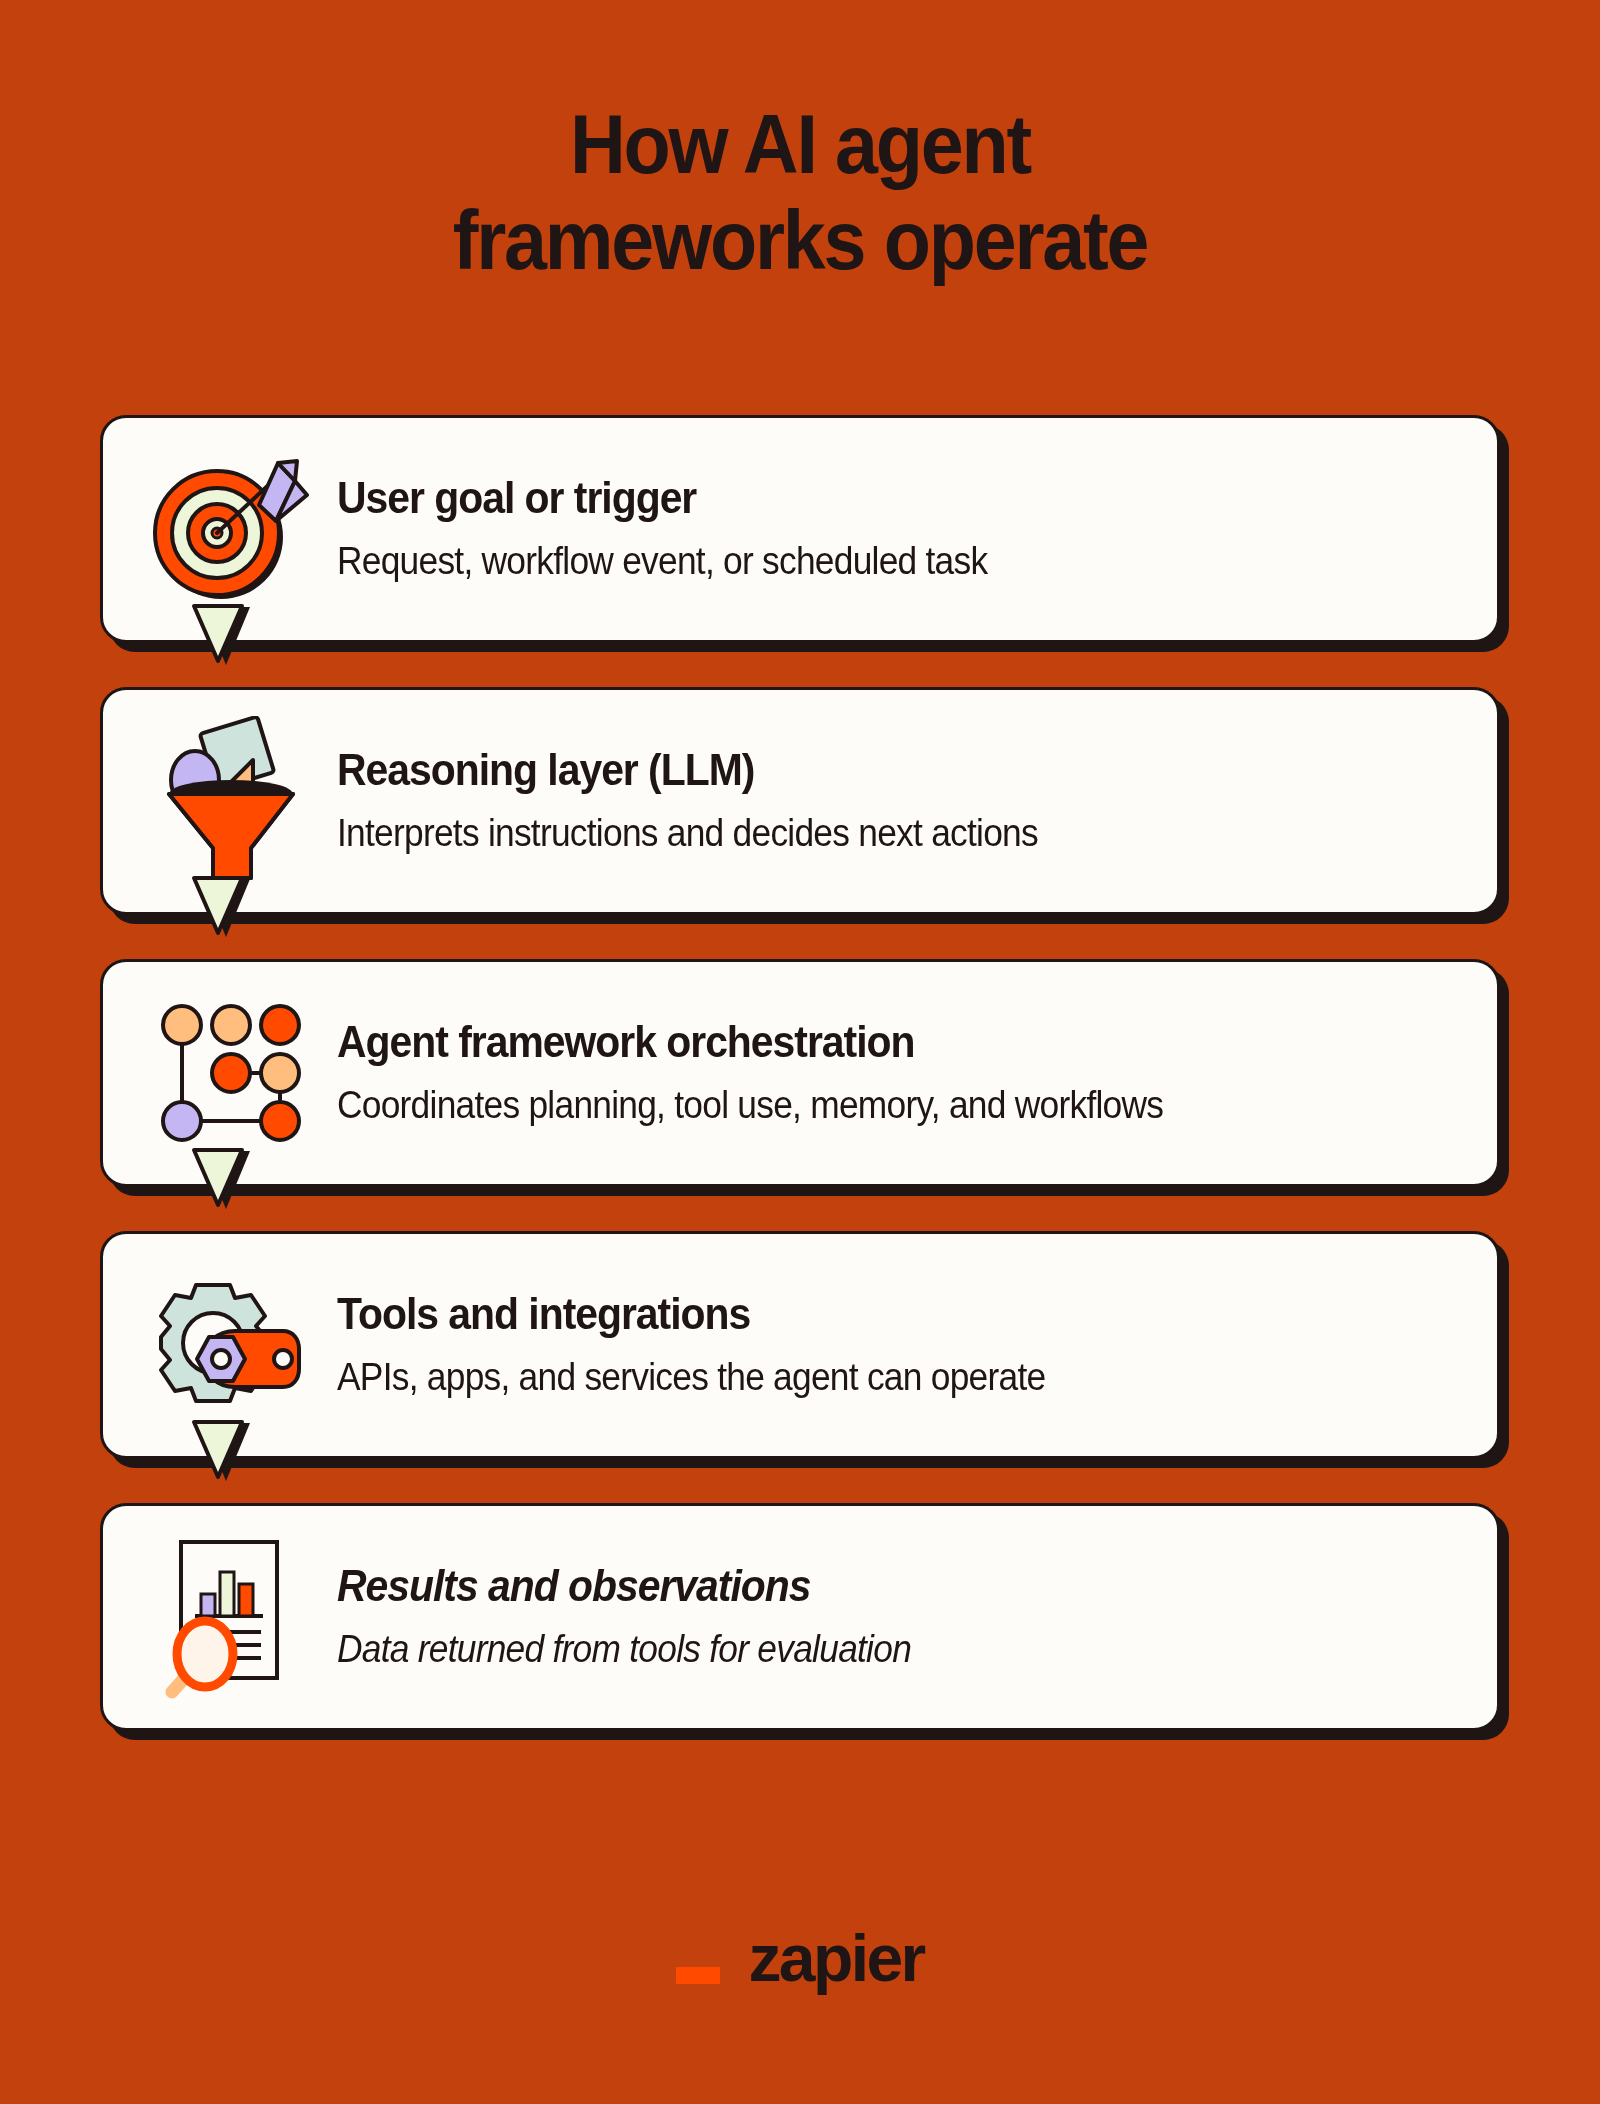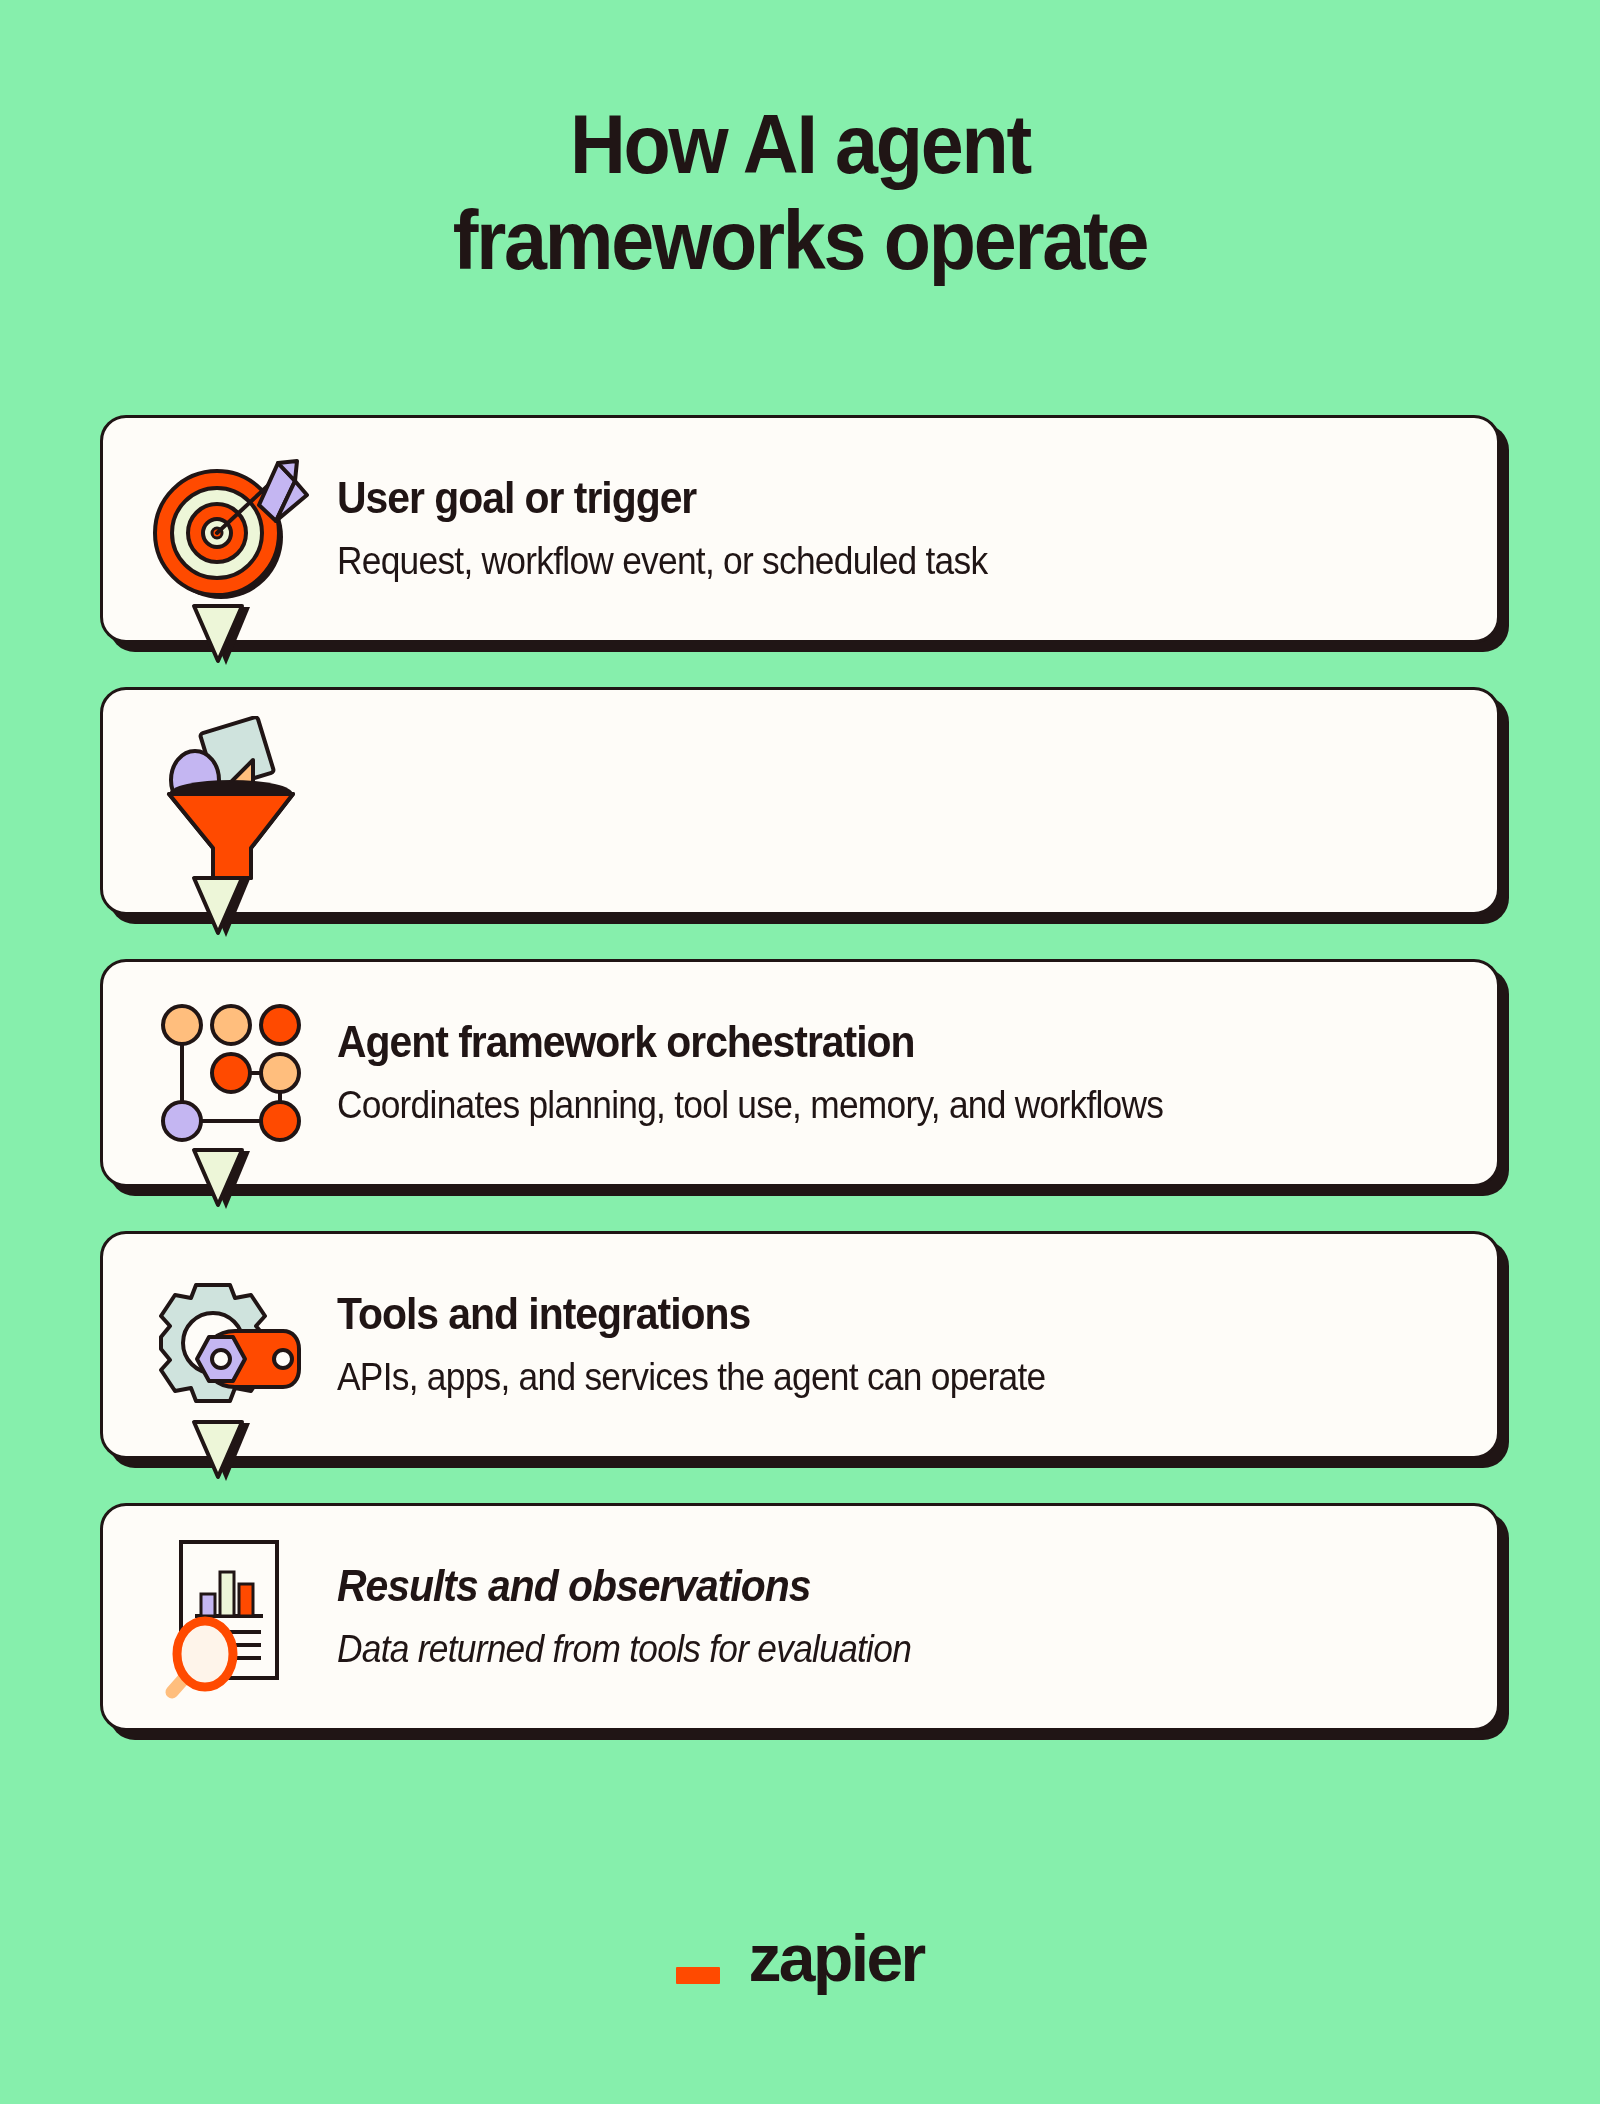--- a/index.html
+++ b/index.html
@@ -12,21 +12,21 @@
   body {
     background: #FDEFE2;
     font-family: "Liberation Sans", sans-serif;
     overflow: hidden;
   }
 
   .page {
     position: relative;
     width: 1600px;
     height: 2104px;
-    background: #86efac;
+    background: #c2410c;
   }
 
   
   .title-wrap {
     position: absolute;
     top: 96px;
     left: 0;
     width: 1600px;
     text-align: center;
   }
@@ -190,20 +190,24 @@
       <div class="card">
         <div class="card-icon">
           <svg width="170" height="170" viewBox="0 0 170 170">
             <rect x="60" y="8" width="60" height="58" rx="3" fill="#CFE3DD" stroke="#201515" stroke-width="4" transform="rotate(-17 90 37)"></rect>
             <ellipse cx="48" cy="64" rx="24" ry="29" fill="#C4B6F2" stroke="#201515" stroke-width="4"></ellipse>
             <path d="M22 78 L146 78 L104 132 L104 162 L66 162 L66 132 Z" fill="#FF4A00" stroke="#201515" stroke-width="4" stroke-linejoin="round"></path>
             <path d="M72 78 L106 44 L106 78 Z" fill="#FFBE7D" stroke="#201515" stroke-width="4" stroke-linejoin="round"></path>
             <ellipse cx="84" cy="78" rx="62" ry="14" fill="#201515"></ellipse>
             <path d="M22 78 L146 78 L104 132 L104 162 L66 162 L66 132 Z" fill="#FF4A00" stroke="#201515" stroke-width="4" stroke-linejoin="round"></path>
           </svg>
+        </div>
+        <div class="card-text">
+          <div class="card-title">Reasoning layer (LLM)</div>
+          <div class="card-desc">Interprets instructions and decides next actions</div>
         </div>
       </div>
       <div class="connector">
         <svg width="68" height="74" viewBox="0 0 68 74">
           <path d="M14 4 L62 4 L38 62 Z" fill="#201515"></path>
           <path d="M6 3 L54 3 L30 58 Z" fill="#EDF6D8" stroke="#201515" stroke-width="4" stroke-linejoin="round"></path>
         </svg>
       </div>
     </div>
 

